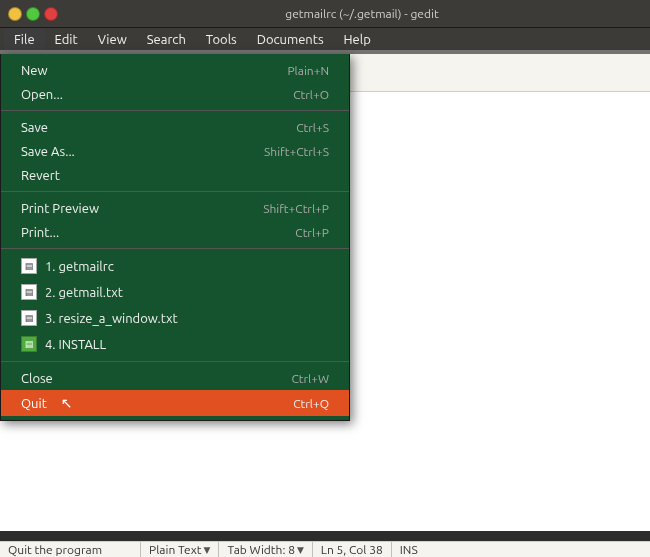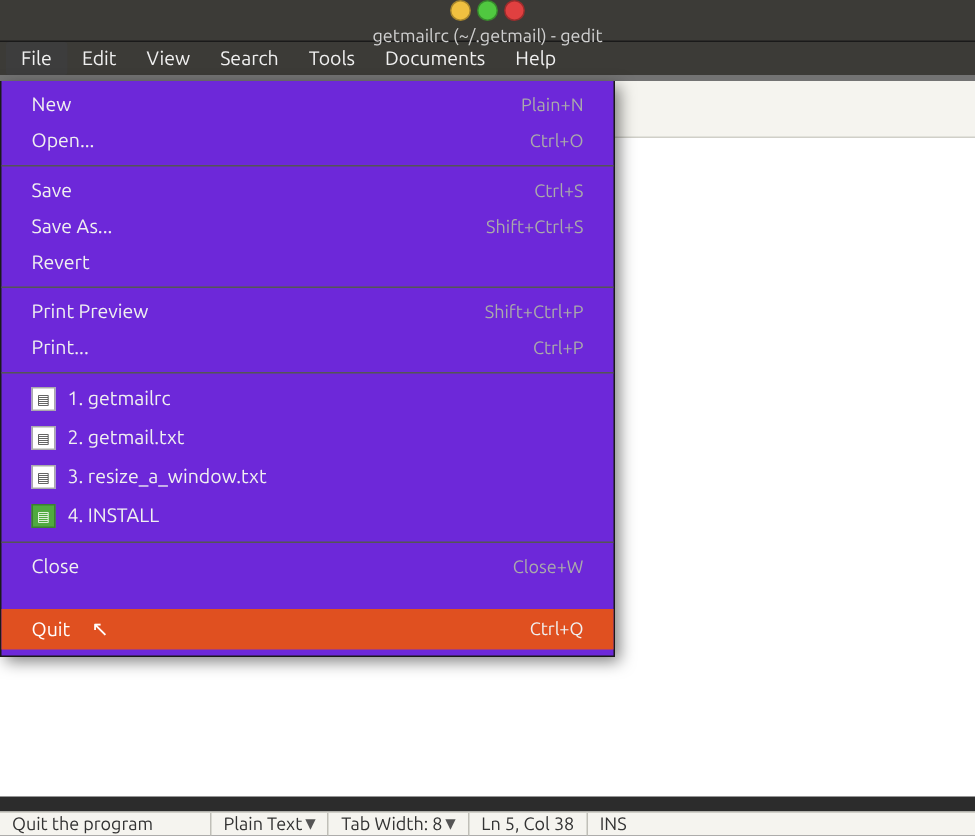--- a/index.html
+++ b/index.html
@@ -14,23 +14,22 @@
       position: relative;
     }
 
     
     #title-bar {
       background: #3c3b37;
       height: 28px;
       display: flex;
       align-items: center;
       padding: 0 8px;
-      gap: 4px;
+      gap: 24px;
       border-bottom: 1px solid #1a1a1a;
-      flex-direction: column;
     }
     .window-controls {
       display: flex;
       gap: 4px;
       align-items: center;
     }
     .win-btn {
       width: 14px;
       height: 14px;
       border-radius: 50%;
@@ -131,22 +130,22 @@
       font-size: 13px;
       color: #333;
       line-height: 1.5;
     }
 
     
     #file-menu-dropdown {
       position: absolute;
       top: 54px;
       left: 0px;
-      width: 410px;
-      background: #6d28d9;
+      width: 350px;
+      background: #14532d;
       border: 1px solid #1a1a1a;
       border-top: none;
       box-shadow: 3px 3px 10px rgba(0,0,0,0.5);
       z-index: 1000;
       padding: 4px 0;
     }
     .menu-divider {
       height: 1px;
       background: #555;
       margin: 4px 0;
@@ -156,21 +155,20 @@
       align-items: center;
       padding: 5px 20px 5px 20px;
       cursor: pointer;
       color: #f0f0f0;
       font-size: 13px;
       justify-content: space-between;
     }
     .dropdown-item.highlighted {
       background: #e05020;
       color: #ffffff;
-      margin-top: 16px;
     }
     .dropdown-item .item-label {
       display: flex;
       align-items: center;
       gap: 8px;
     }
     .dropdown-item .shortcut {
       color: #aaa;
       font-size: 12px;
     }
@@ -343,21 +341,21 @@
   </div>
   <div class="dropdown-item">
     <span class="item-label">
       <span class="file-icon file-icon-green">▤</span>
       4. INSTALL
     </span>
   </div>
   <div class="menu-divider"></div>
   <div class="dropdown-item">
     <span class="item-label">Close</span>
-    <span class="shortcut">Close+W</span>
+    <span class="shortcut">Ctrl+W</span>
   </div>
   <div class="dropdown-item highlighted">
     <span class="item-label">
       Quit
       <span style="margin-left:6px; font-size:14px;">↖</span>
     </span>
     <span class="shortcut">Ctrl+Q</span>
   </div>
 </div>
 

